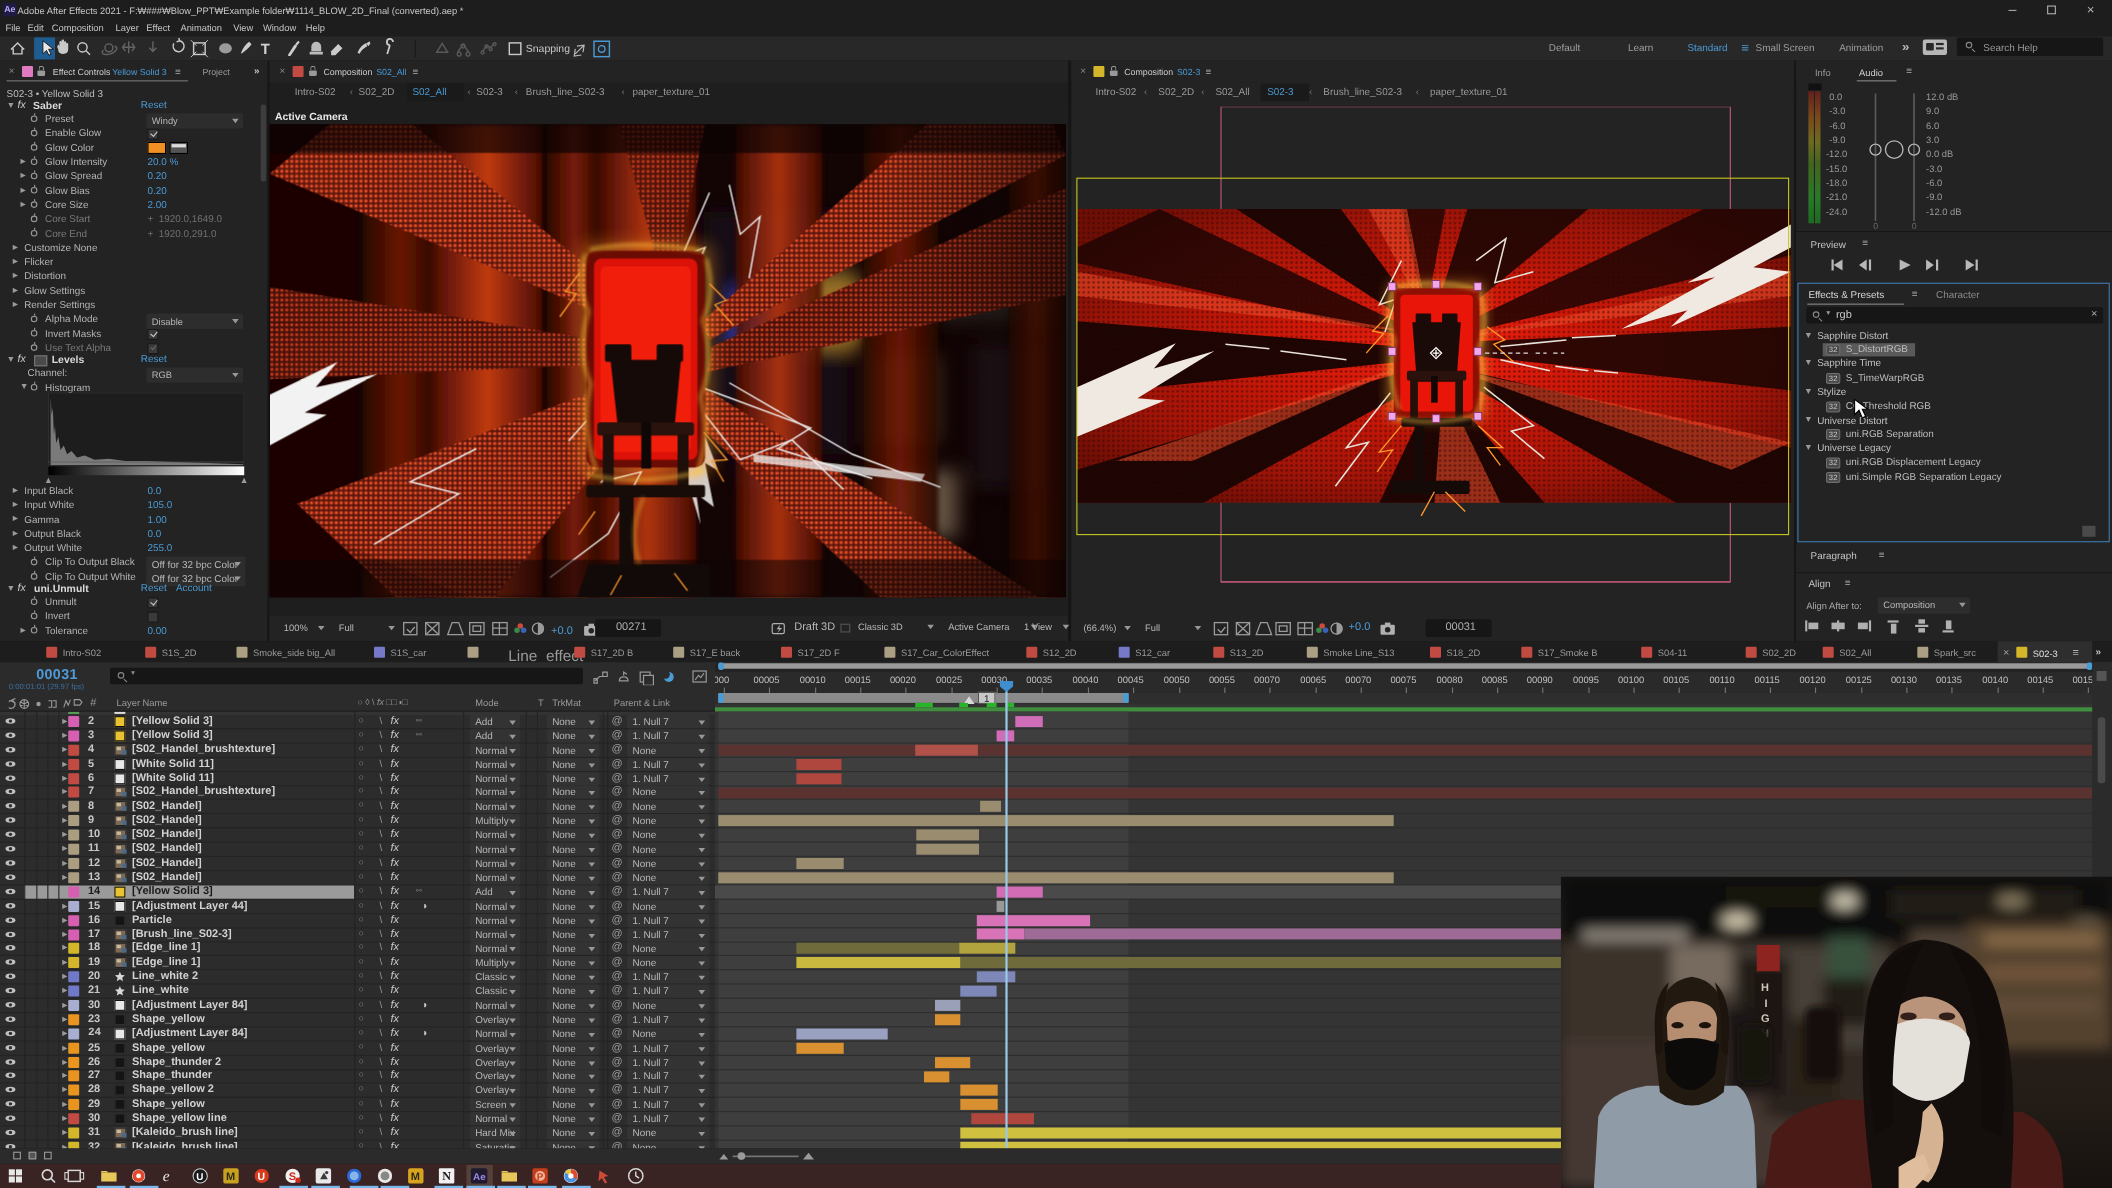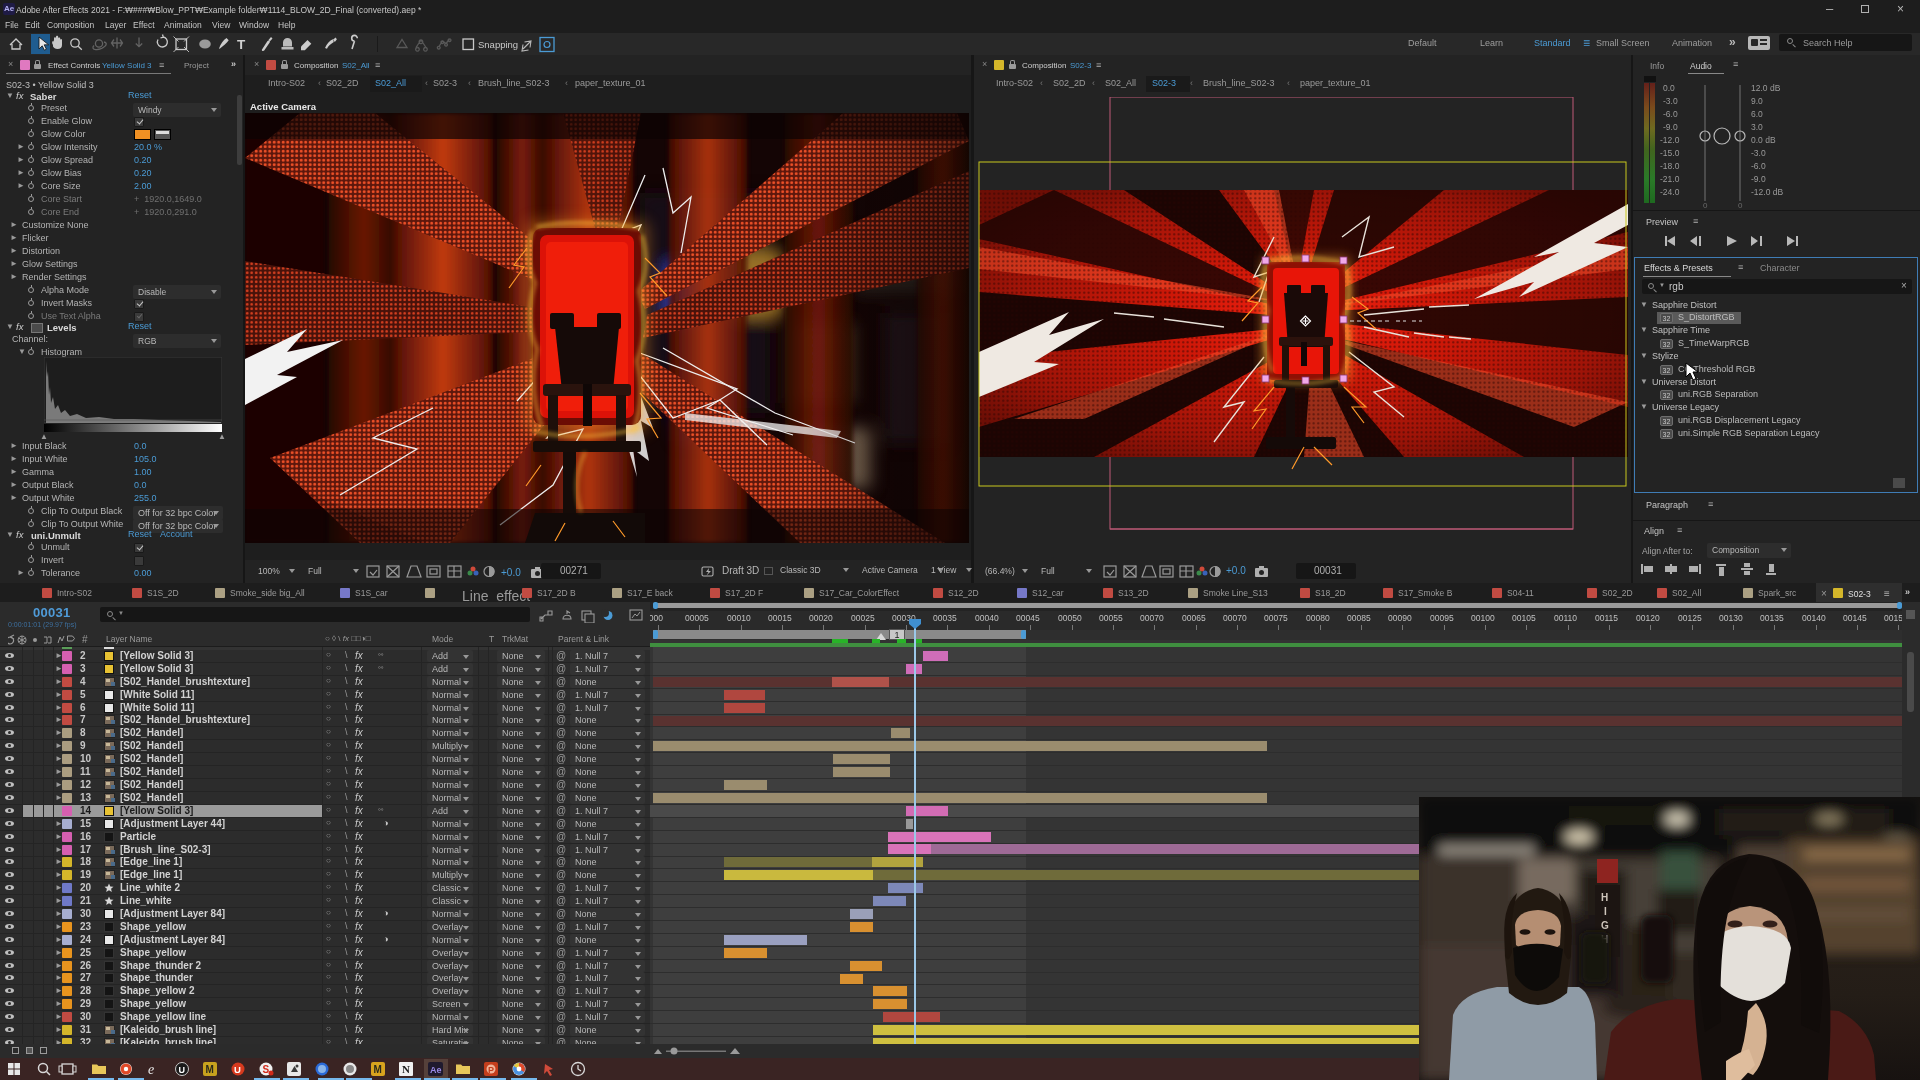--- a/index.html
+++ b/index.html
@@ -179,21 +179,21 @@
     <div class="abs" style="left:30.5px;top:311px;width:1.5px;height:2px;background:#9a9a9a;"></div>
     <div class="txt" style="left:41px;top:311px;color:#7a7a7a;font-size:9px;">Use Text Alpha</div>
     <div class="chk" style="left:134px;top:312px;">
       <span style="position:absolute;left:2px;top:1px;width:5px;height:3px;border-left:1.5px solid #666;border-bottom:1.5px solid #666;transform:rotate(-50deg);"></span>
     </div>
     <div class="txt" style="left:6px;top:322px;color:#9a9a9a;font-size:8px;">▼</div>
     <div class="txt" style="left:16px;top:321px;color:#cfcfcf;font-style:italic;font-size:9.5px;">fx</div>
     <div class="abs" style="left:31px;top:323px;width:12px;height:10px;background:#4a4a4a;border:1px solid #777;"></div>
     <div class="txt" style="left:47px;top:322px;color:#dadada;font-weight:bold;font-size:9.5px;">Levels</div>
     <div class="txt blue" style="left:128px;top:321px;">Reset</div>
-    <div class="txt" style="left:12px;top:334px;color:#b4b4b4;">Channel:</div>
+    <div class="txt" style="left:25px;top:334px;color:#b4b4b4;">Channel:</div>
     <div class="ddown" style="left:133px;top:334px;width:88px;height:14px;">RGB</div>
     <div class="txt" style="left:18px;top:347px;color:#9a9a9a;font-size:8px;">▼</div>
     <div class="abs" style="left:28px;top:349px;width:6px;height:6px;border:1.2px solid #9a9a9a;border-radius:50%;"></div>
     <div class="abs" style="left:30.5px;top:347px;width:1.5px;height:2px;background:#9a9a9a;"></div>
     <div class="txt" style="left:41px;top:347px;color:#b4b4b4;font-size:9px;">Histogram</div>
     <svg class="abs" style="left:44px;top:357px;" width="178" height="66" viewBox="0 0 178 66">
 <rect x="0" y="0" width="178" height="66" fill="#1d1d1d" stroke="#3a3a3a" stroke-width="1"></rect>
 <path d="M2 66 L2 4 L3 20 L4 14 L5 38 L6 30 L7 46 L9 40 L11 52 L14 48 L17 56 L21 53 L26 59 L33 57 L42 61 L55 60 L70 62 L90 62 L115 63 L145 64 L177 65 L177 66 Z" fill="#9a9a9a" opacity="0.75"></path>
 <path d="M0 63 L178 63" stroke="#555" stroke-width="0.6"></path>
 </svg>
@@ -1158,21 +1158,21 @@
     <div class="txt" style="left:345px;top:274px;color:#9a9a9a;font-size:9px;">\</div>
     <div class="txt" style="left:355px;top:274px;color:#c8c8c8;font-size:10px;font-style:italic;">fx</div>
     <div class="ddown" style="left:427px;top:274px;width:46px;height:12px;line-height:12px;font-size:9px;background:#333;">Overlay</div>
     <div class="ddown" style="left:497px;top:274px;width:48px;height:12px;line-height:12px;font-size:9px;background:#333;">None</div>
     <div class="txt" style="left:556px;top:274px;color:#9a9a9a;font-size:10px;">@</div>
     <div class="ddown" style="left:570px;top:274px;width:75px;height:12px;line-height:12px;font-size:9px;background:#333;">1. Null 7</div>
     <div class="abs" style="left:0;top:299px;width:650px;height:1px;background:#242424;"></div>
     <div class="eye" style="left:5px;top:290px;"></div>
     <div class="txt" style="left:55px;top:288px;color:#9a9a9a;font-size:8px;">►</div>
     <div class="abs" style="left:62px;top:288px;width:10px;height:10px;background:#a7aed0;border-radius:1px;"></div>
-    <div class="txt" style="left:80px;top:287px;color:#c8c8c8;font-size:10px;font-weight:bold;">24</div>
+    <div class="txt" style="left:80px;top:287px;color:#c8c8c8;font-size:10px;font-weight:bold;font-family:Liberation Mono, monospace;">24</div>
     <div class="abs" style="left:104px;top:288px;width:10px;height:10px;background:#e8e8e8;border:1px solid #111;"></div>
     <div class="txt" style="left:120px;top:287px;color:#d2d2d2;font-size:10px;font-weight:bold;">[Adjustment Layer 84]</div>
     <div class="txt" style="left:326px;top:287px;color:#9a9a9a;font-size:8px;">○</div>
     <div class="txt" style="left:345px;top:287px;color:#9a9a9a;font-size:9px;">\</div>
     <div class="txt" style="left:355px;top:287px;color:#c8c8c8;font-size:10px;font-style:italic;">fx</div>
     <div class="txt" style="left:383px;top:287px;color:#c8c8c8;font-size:9px;">◑</div>
     <div class="ddown" style="left:427px;top:287px;width:46px;height:12px;line-height:12px;font-size:9px;background:#333;">Normal</div>
     <div class="ddown" style="left:497px;top:287px;width:48px;height:12px;line-height:12px;font-size:9px;background:#333;">None</div>
     <div class="txt" style="left:556px;top:287px;color:#9a9a9a;font-size:10px;">@</div>
     <div class="ddown" style="left:570px;top:287px;width:75px;height:12px;line-height:12px;font-size:9px;background:#333;">None</div>

